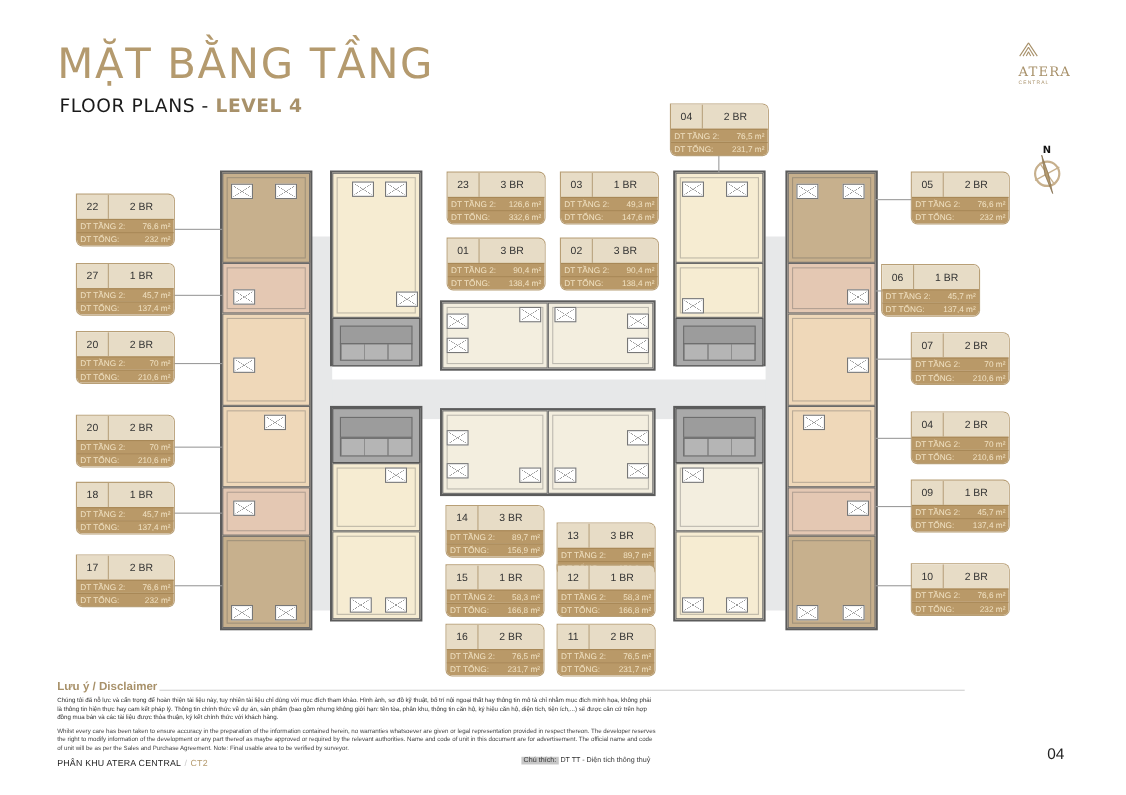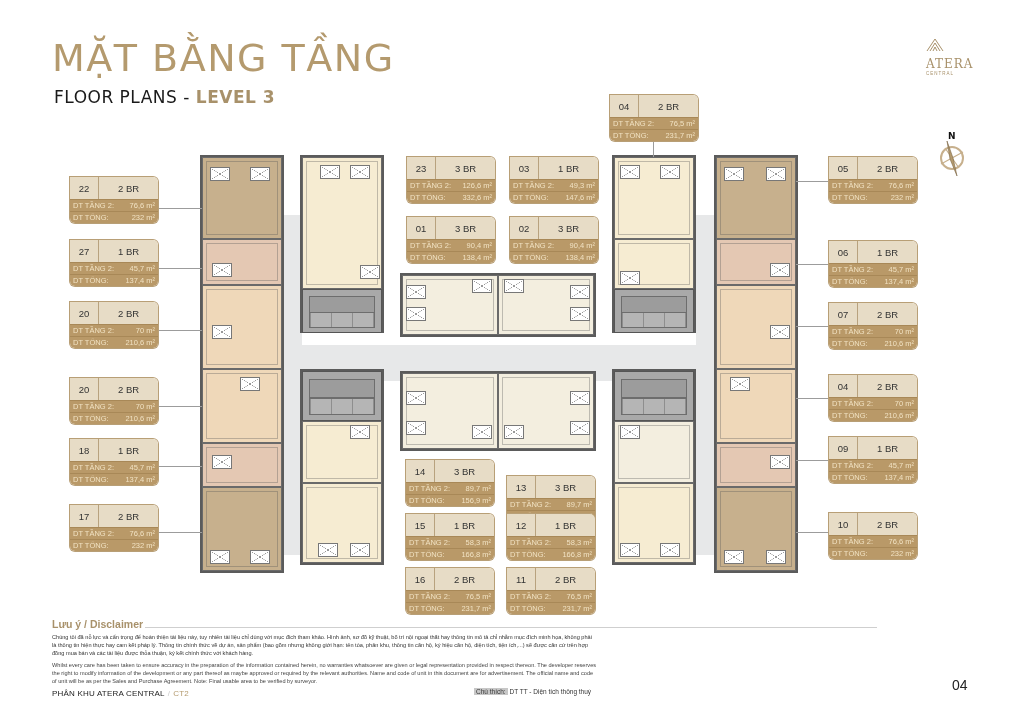--- a/index.html
+++ b/index.html
@@ -54,21 +54,21 @@
   .zone .slash { color: #c9c9c9; margin: 0 3px; }
   .zone .ct { color: #b49a6e; }
   .note { position: absolute; left: 474px; top: 688px; font-size: 6.5px; color: #333; }
   .note .k { background: #c7c7c7; padding: 0 2px; }
   .pagenum { position: absolute; left: 952px; top: 677px; font-size: 14px; color: #222; }
 </style>
 </head>
 <body>
 
 <div class="title-vn">MẶT BẰNG TẦNG</div>
-<div class="title-en"><span>FLOOR PLANS - </span><span class="lvl">LEVEL 3</span></div>
+<div class="title-en"><span>FLOOR PLANS - </span><span class="lvl">LEVEL 4</span></div>
 
 <div class="logo">
   <svg class="mark" viewBox="0 0 18 14">
       <path d="M9 1 L1 13 M9 1 L17 13 M9 5 L4 13 M9 5 L14 13 M9 9 L7 13 M9 9 L11 13" stroke="#a8916a" stroke-width="1" fill="none"></path>
     </svg>
   <div class="name">ATERA</div>
   <div class="sub">CENTRAL</div>
 </div>
 
 <div class="compass">
@@ -348,21 +348,21 @@
     </div>
   <div class="row">
       <span>DT TẦNG 2:</span>
       <span>76,6 m²</span>
     </div>
   <div class="row">
       <span>DT TỔNG:</span>
       <span>232 m²</span>
     </div>
 </div>
-<div class="card" style="left:829px;top:241px;">
+<div class="card" style="left:802px;top:241px;">
   <div class="top">
       <span class="num">06</span>
       <span class="br">1 BR</span>
     </div>
   <div class="row">
       <span>DT TẦNG 2:</span>
       <span>45,7 m²</span>
     </div>
   <div class="row">
       <span>DT TỔNG:</span>

